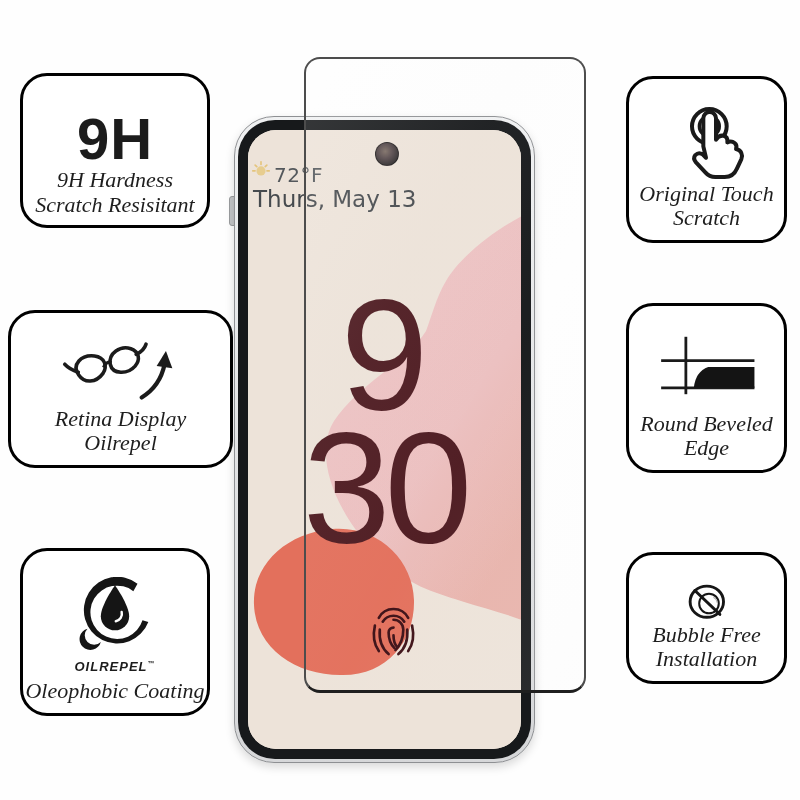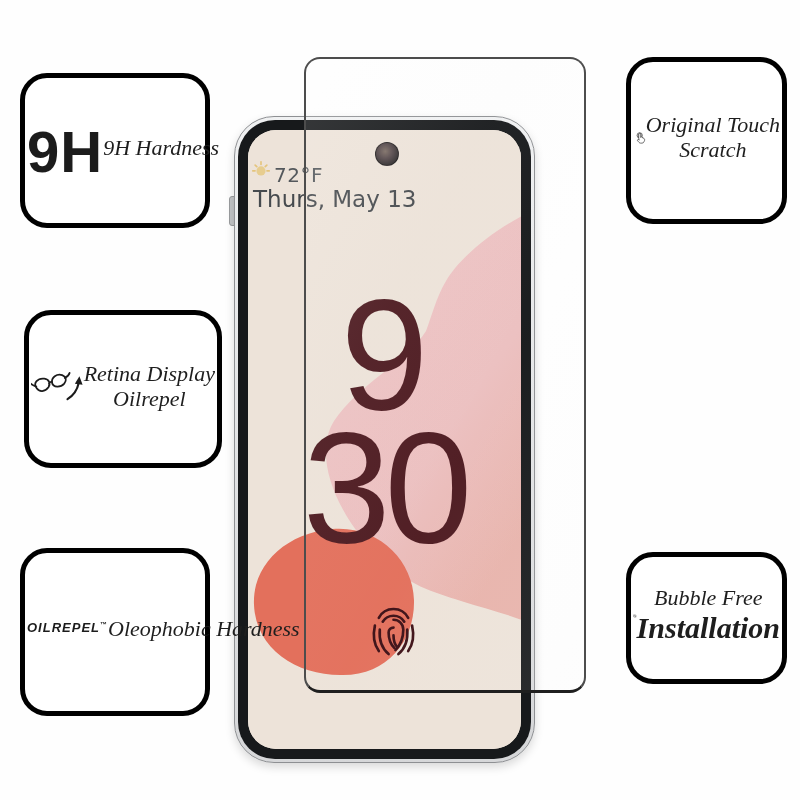--- a/index.html
+++ b/index.html
@@ -1,25 +1,25 @@
 <!DOCTYPE html>
 <html><head>
 <meta charset="utf-8">
 <style>
   html,body{margin:0;padding:0;background:#ffffff;}
   .canvas{position:relative;width:800px;height:800px;background:#fefefe;overflow:hidden;
           font-family:"Liberation Sans",sans-serif;}
 
   
-  .fbox{box-sizing:border-box;position:absolute;background:#ffffff;border:5px solid #000000;
-        border-radius:27px;display:flex;flex-direction:row;align-items:center;
-        justify-content:space-between;padding:4px 2px 9px;z-index:2;text-align:center;}
+  .fbox{box-sizing:border-box;position:absolute;background:#ffffff;border:3px solid #000000;
+        border-radius:27px;display:flex;flex-direction:column;align-items:center;
+        justify-content:space-between;padding:26px 2px 9px;z-index:2;text-align:center;}
   .fline{font-family:"Liberation Serif",serif;font-style:italic;font-size:22px;color:#1e1e1e;
          line-height:1.12;white-space:nowrap;}
-  .fline-big{font-size:30px;font-weight:bold;}
+  .fline-big{font-size:22px;}
   .badge9h{font-family:"Liberation Sans",sans-serif;font-weight:bold;font-size:58px;
            letter-spacing:1px;color:#1c1c1c;line-height:1;margin-top:8px;}
   .brandrow{font-family:"Liberation Sans",sans-serif;font-weight:bold;font-style:italic;
             font-size:13px;letter-spacing:1px;color:#1c1c1c;margin-top:-4px;}
   .brandrow sup{font-size:7px;}
   .flines{display:flex;flex-direction:column;align-items:center;}
 
   
   .side-btn{position:absolute;left:229px;top:196px;width:6px;height:28px;background:#c3c5c7;
             border:1px solid #9a9c9e;border-radius:3px;z-index:0;}
@@ -52,24 +52,25 @@
 </style>
 </head>
 <body>
 
 <div class="canvas">
 
   <div class="fbox" style="left:20px;top:73px;width:190px;height:155px">
     <div class="badge9h">9H</div>
     <div class="flines">
       <div class="fline">9H Hardness</div>
-    </div>
-  </div>
-
-  <div class="fbox" style="left:24px;top:310px;width:198px;height:158px">
+      <div class="fline">Scratch Resisitant</div>
+    </div>
+  </div>
+
+  <div class="fbox" style="left:8px;top:310px;width:225px;height:158px">
     <svg width="140" height="82" viewBox="0 0 150 95">
       <g transform="rotate(-9 70 48)">
         <path d="M16,42 C8,26 24,14 42,19 C56,23 58,36 50,45 C38,57 22,55 16,42 Z" fill="#ffffff" stroke="#1b1b1b" stroke-width="5" stroke-linejoin="round"></path>
         <path d="M62,34 C62,18 80,10 94,17 C105,23 105,34 96,42 C84,52 63,49 62,34 Z" fill="#ffffff" stroke="#1b1b1b" stroke-width="5" stroke-linejoin="round"></path>
         <path d="M52,37 Q58,28 64,32" stroke="#1b1b1b" stroke-width="4.5" fill="none"></path>
         <path d="M16,38 C8,34 3,30 -1,24" stroke="#1b1b1b" stroke-width="5" fill="none" stroke-linecap="round"></path>
         <path d="M100,26 C108,24 113,20 116,14" stroke="#1b1b1b" stroke-width="5" fill="none" stroke-linecap="round"></path>
       </g>
       <path d="M104,82 C122,71 132,55 136,36" stroke="#1b1b1b" stroke-width="6" fill="none" stroke-linecap="round"></path>
       <polygon points="125,38 138,17 147,41" fill="#1b1b1b"></polygon>
@@ -84,36 +85,48 @@
     <svg width="96" height="80" viewBox="0 0 110 96">
       <path d="M82,8 A40,40 0 1 0 95,54 L88,52 A32,32 0 1 1 77,17 Z" fill="#151515"></path>
       <path d="M22,62 A13,13 0 1 0 38,78 A10,10 0 0 1 22,62 Z" fill="#151515"></path>
       <path d="M55,10 C55,10 38,34 38,47 A17,17 0 0 0 72,47 C72,34 55,10 55,10 Z" fill="#151515"></path>
       <path d="M63,42 a9,9 0 0 1 -7,11" stroke="#ffffff" stroke-width="3" fill="none" stroke-linecap="round"></path>
     </svg>
     <div class="brandrow">
       <span>OILREPEL</span><sup>™</sup>
     </div>
     <div class="flines">
-      <div class="fline">Oleophobic Hardness</div>
-    </div>
-  </div>
-
-  <div class="fbox" style="left:626px;top:57px;width:161px;height:167px">
+      <div class="fline">Oleophobic Coating</div>
+    </div>
+  </div>
+
+  <div class="fbox" style="left:626px;top:76px;width:161px;height:167px">
     <svg width="104" height="98" viewBox="0 0 125 115">
       <circle cx="66" cy="32" r="26" fill="none" stroke="#1a1a1a" stroke-width="6"></circle>
       <circle cx="66" cy="32" r="15" fill="none" stroke="#1a1a1a" stroke-width="5"></circle>
       <path d="M57,20 a9.5,9.5 0 0 1 19,0 L76,52 q4,-7 11,-6 q7,1 6,10 q6,-3 11,1 q4,3 2,9 q6,1 8,6 q2,4 0,9 l-7,15 q-5,12 -18,12 h-14 q-9,0 -15,-7 l-14,-15 q-5,-6 -1,-11 q5,-5 11,-1 l5,5 L57,62 Z" fill="#ffffff" stroke="#1a1a1a" stroke-width="6" stroke-linejoin="round" stroke-linecap="round"></path>
     </svg>
     <div class="flines">
       <div class="fline">Original Touch</div>
       <div class="fline">Scratch</div>
     </div>
   </div>
 
+  <div class="fbox" style="left:626px;top:303px;width:161px;height:170px">
+    <svg width="122" height="92" viewBox="0 0 125 100">
+      <line x1="36" y1="6" x2="36" y2="78" stroke="#1a1a1a" stroke-width="3.5"></line>
+      <line x1="5" y1="36" x2="122" y2="36" stroke="#1a1a1a" stroke-width="3.5"></line>
+      <line x1="5" y1="70" x2="122" y2="70" stroke="#1a1a1a" stroke-width="3.5"></line>
+      <path d="M46,70 Q48,50 64,44 L122,44 L122,70 Z" fill="#141414"></path>
+    </svg>
+    <div class="flines">
+      <div class="fline">Round Beveled</div>
+      <div class="fline">Edge</div>
+    </div>
+  </div>
 
   <div class="fbox" style="left:626px;top:552px;width:161px;height:132px">
     <svg width="96" height="94" viewBox="0 0 115 115">
       <ellipse cx="57" cy="57" rx="46" ry="43" fill="none" stroke="#161616" stroke-width="8"></ellipse>
       <circle cx="63" cy="62" r="27" fill="none" stroke="#161616" stroke-width="5.5"></circle>
       <path d="M75,45 a21,21 0 0 1 11,15" fill="none" stroke="#b5b5b5" stroke-width="3"></path>
       <line x1="24" y1="26" x2="93" y2="92" stroke="#161616" stroke-width="8" stroke-linecap="round"></line>
     </svg>
     <div class="flines">
       <div class="fline">Bubble Free</div>

